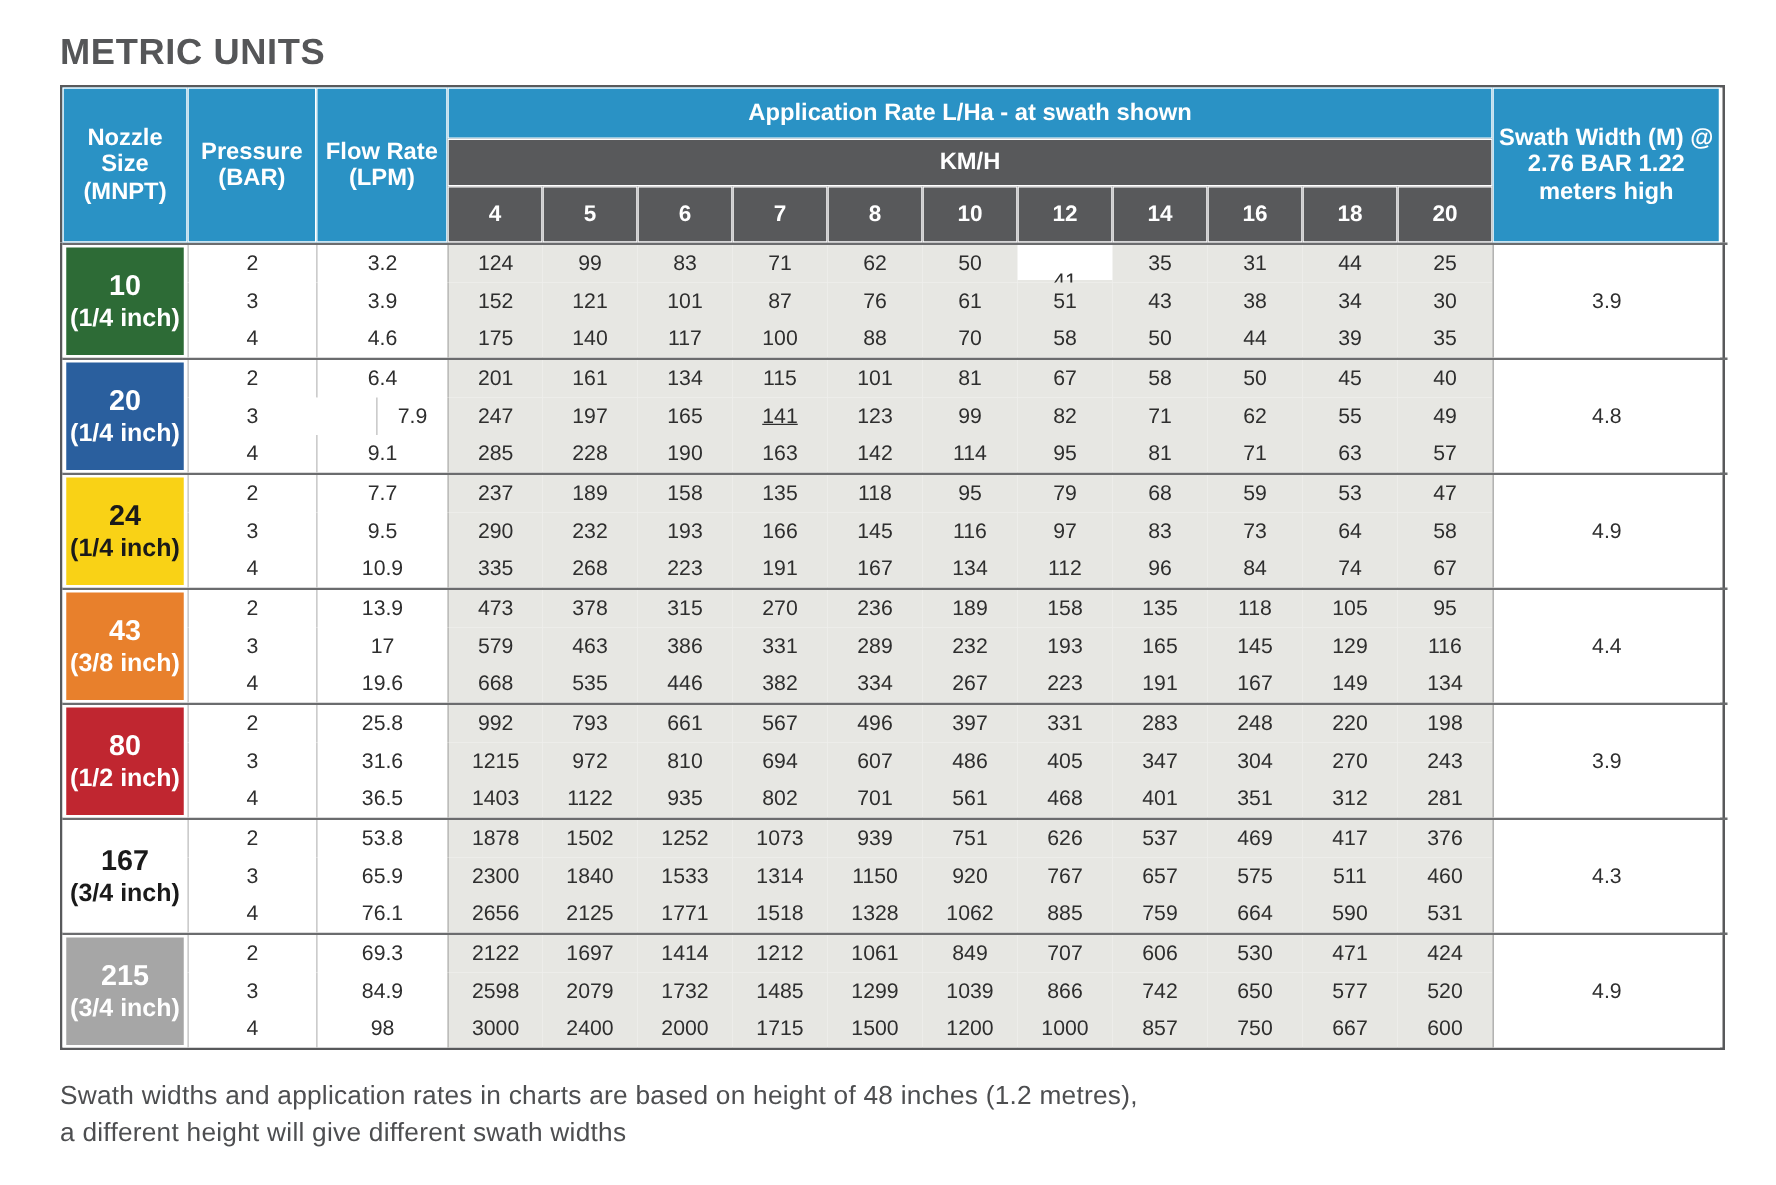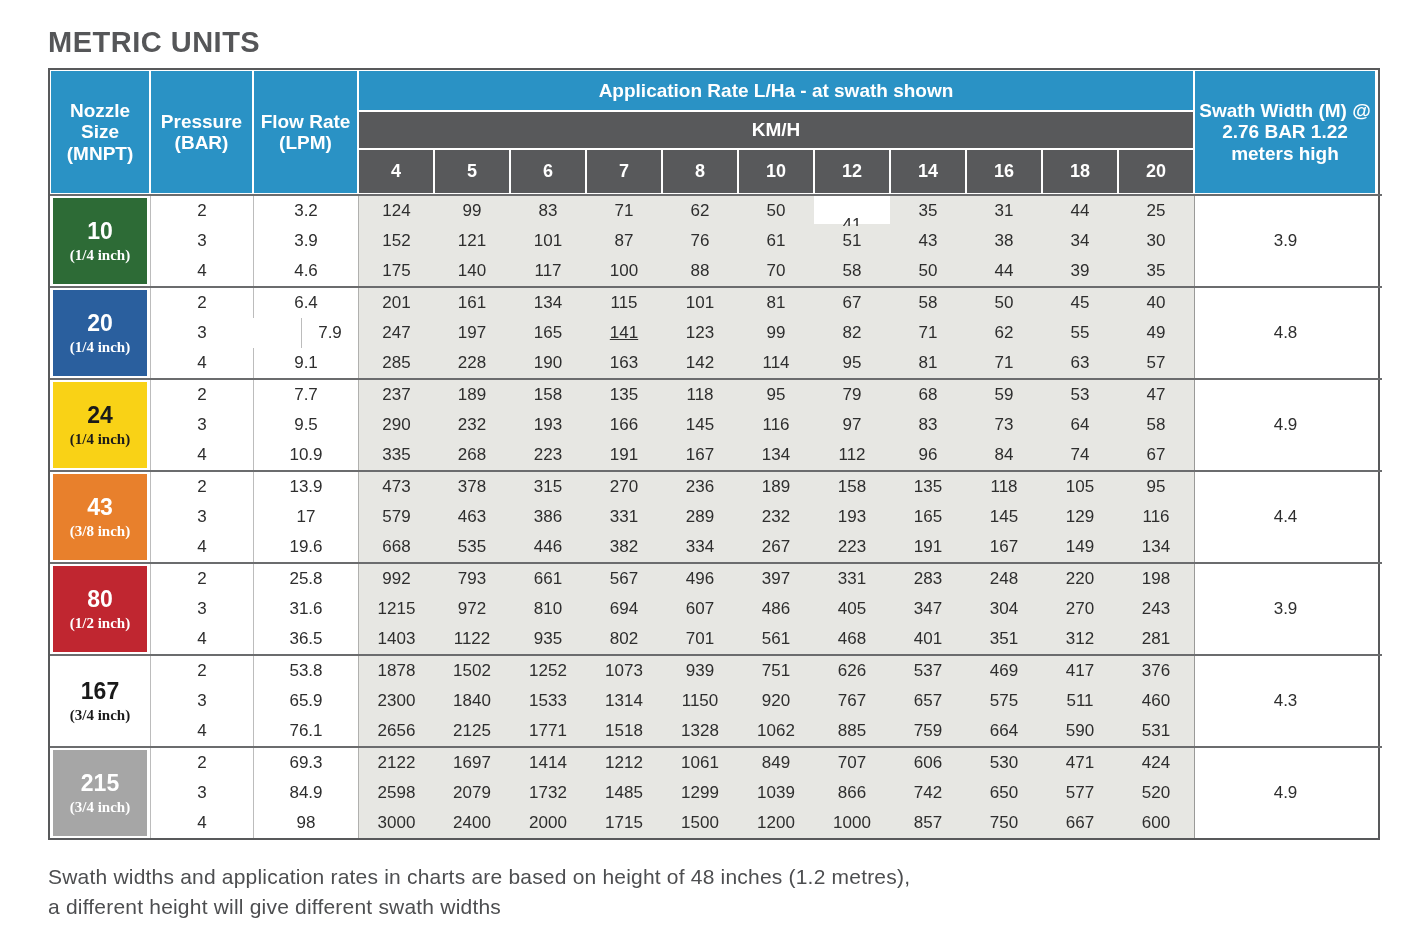--- a/index.html
+++ b/index.html
@@ -49,21 +49,21 @@
   .c-pressure, .c-flow { border-left: 1px solid #bcbcbc; }
   .c-rate { background: #e7e7e3; }
   .c-rate.first { border-left: 1px solid #b0b0ae; }
   .c-swath { border-left: 1px solid #9a9a98; font-size: 17px; }
   .c-nozzle { padding: 0; align-items: stretch; }
   .nozzle-inner {
     flex: 1; margin: 2px 3px; display: flex; flex-direction: column;
     align-items: center; justify-content: center; line-height: 1.25;
   }
   .nozzle-num { font-size: 23px; font-weight: bold; }
-  .nozzle-size { font-size: 15px; font-weight: bold; font-family: Liberation Serif, serif; }
+  .nozzle-size { font-size: 20px; font-weight: bold; }
   
   .footnote {
     margin-top: 22px; font-size: 21px; color: #4d4e50; line-height: 1.45;
     letter-spacing: 0.2px;
   }
 </style>
 </head>
 <body>
 
 <div class="page-title">METRIC UNITS</div>

